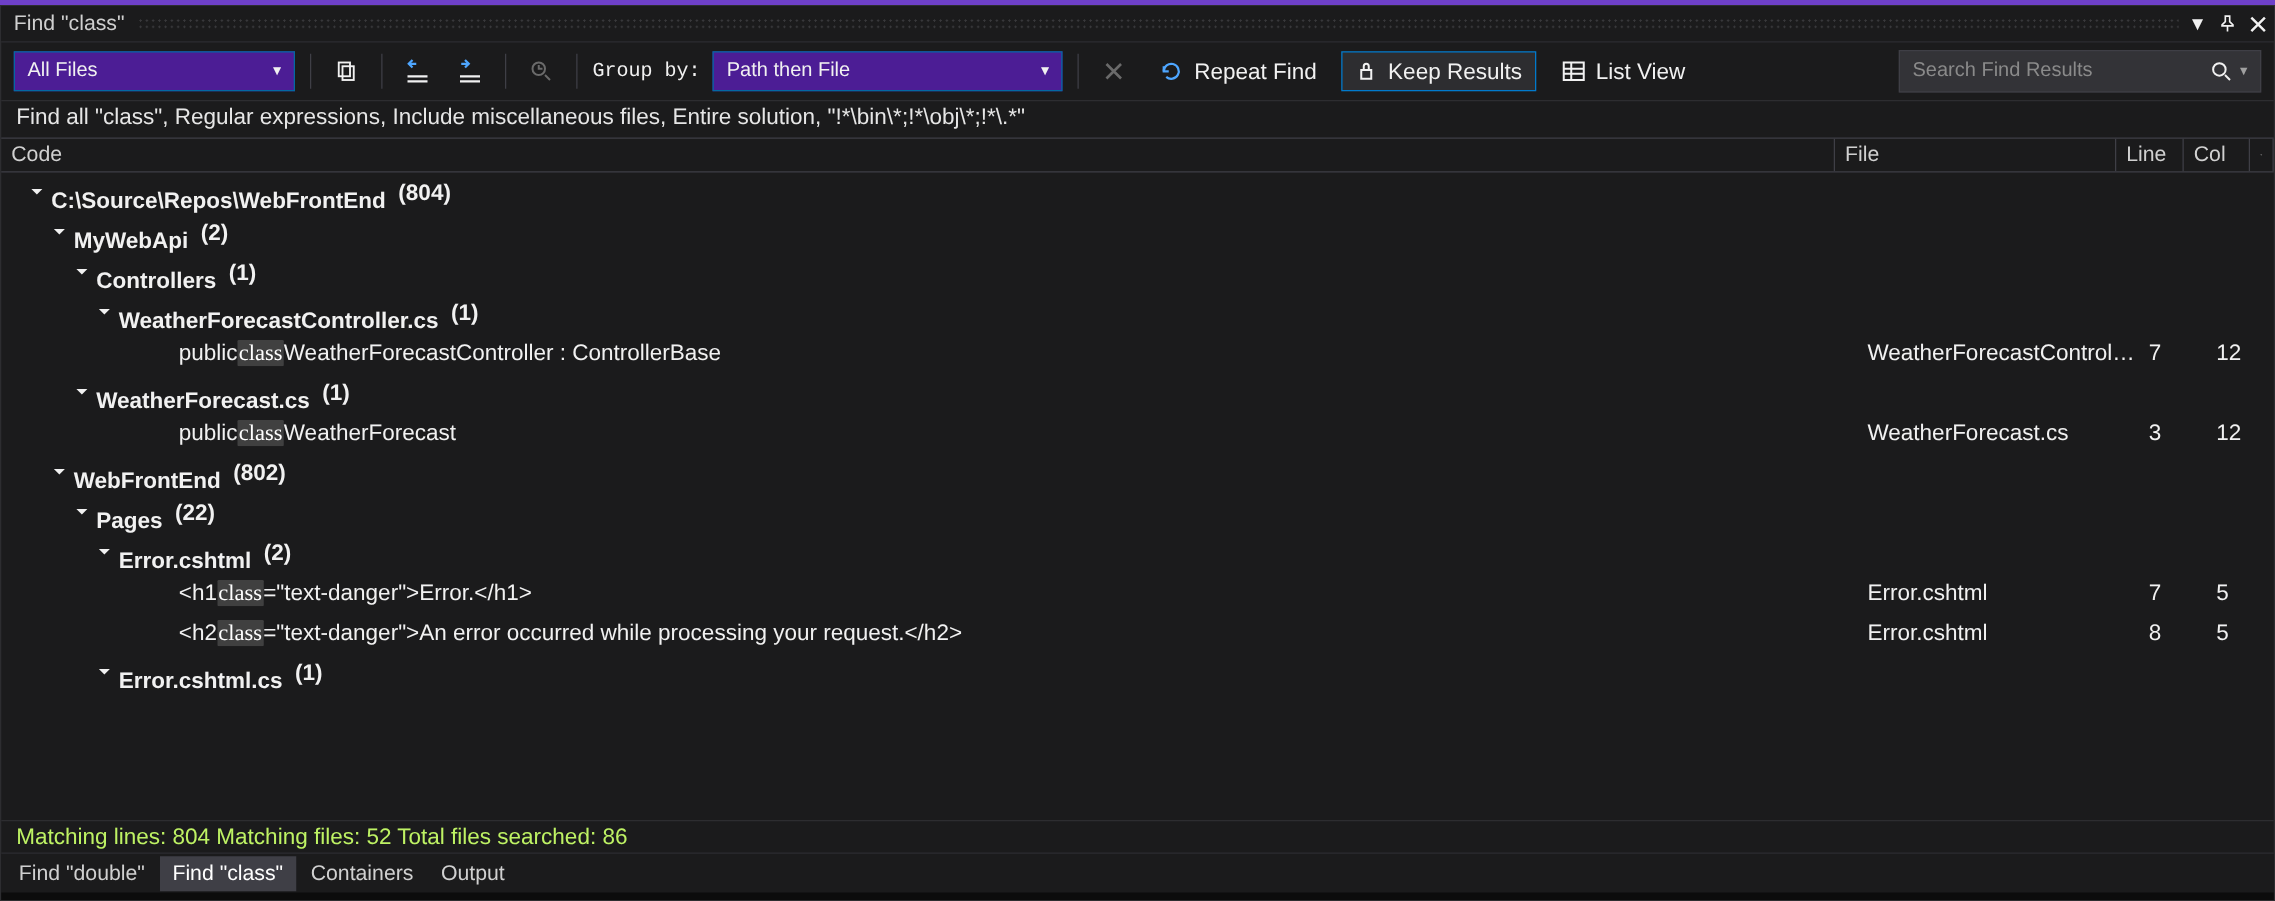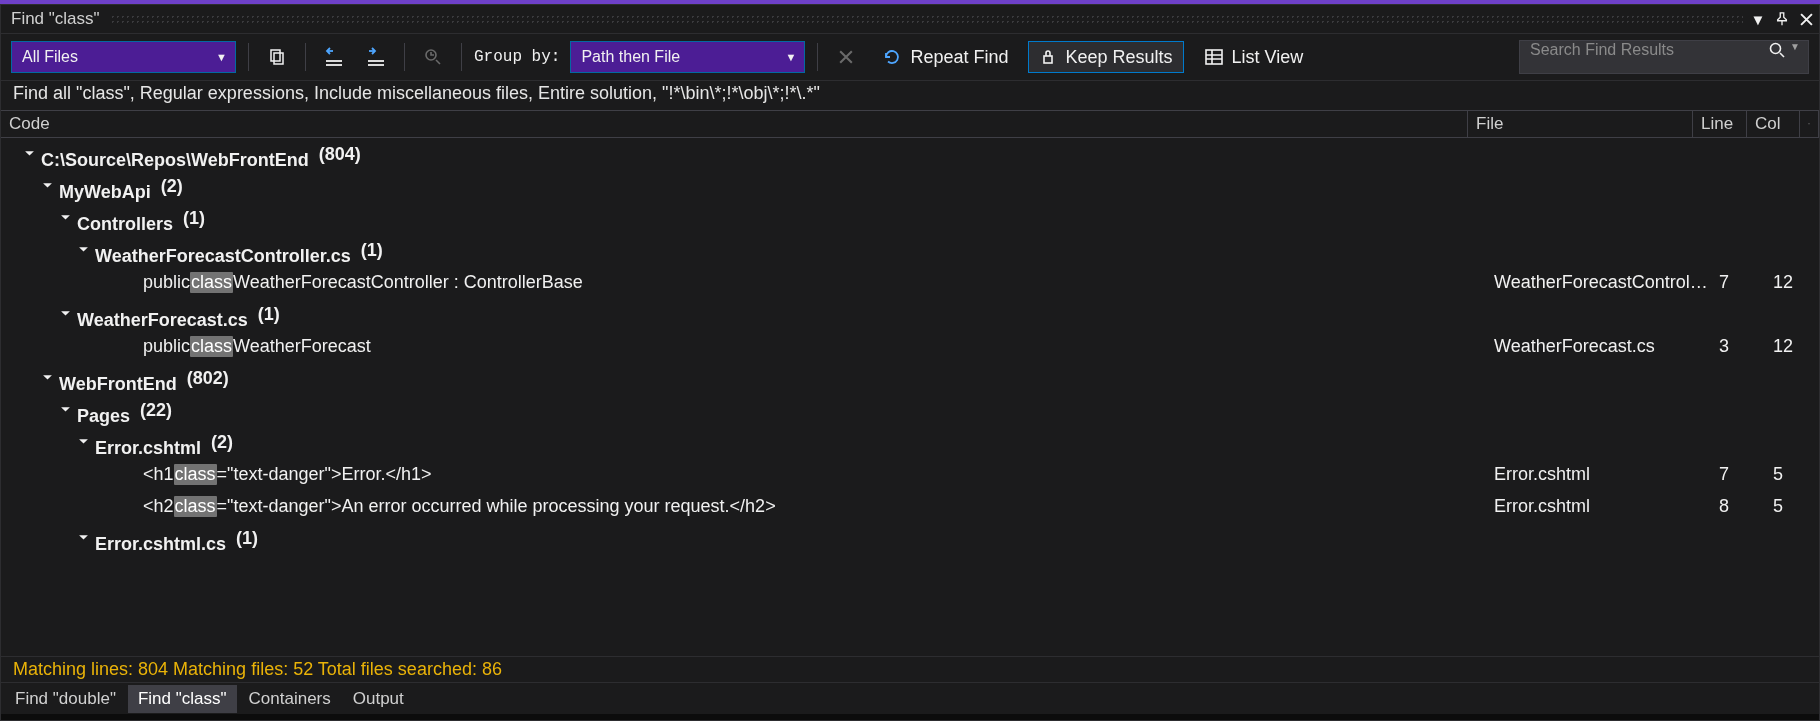--- a/index.html
+++ b/index.html
@@ -62,21 +62,21 @@
     align-items: center;
     justify-content: space-between;
     height: 32px;
     background: #4c1d95;
     border: 1px solid #0369a1;
     padding: 0 8px 0 10px;
     color: #f1f1f1;
   }
   .combo .caret { font-size: 11px; color: #f1f1f1; margin-left: 8px; }
   #scope-combo { width: 225px; }
-  #groupby-combo { width: 235px; }
+  #groupby-combo { width: 280px; }
   .tb-sep {
     width: 1px;
     height: 28px;
     background: #3f3f46;
     margin: 0 2px;
   }
   .tb-btn {
     display: inline-flex;
     align-items: center;
     justify-content: center;
@@ -89,21 +89,21 @@
   .tb-btn.disabled { color: #6a6a6a; }
   .tb-label { color: #f1f1f1; font-family: Liberation Mono, monospace; }
   .tb-btn.text { gap: 8px; padding: 0 10px; font-size: 18px; align-items: center; }
   .tb-btn.toggled {
     border: 1px solid #007acc;
     background: #2d2d30;
   }
   .search-box {
     margin-left: auto;
     display: flex;
-    align-items: flex-start;
+    align-items: center;
     height: 34px;
     width: 290px;
     background: #333337;
     border: 1px solid #3f3f46;
     color: #a0a0a0;
     padding: 0 8px 0 10px;
   }
   .search-box input {
     flex: 1;
     background: transparent;
@@ -166,30 +166,31 @@
     display: inline-flex;
     width: 16px;
     justify-content: center;
     color: #f1f1f1;
     font-size: 13px;
     margin-right: 4px;
   }
   .grp-label { font-weight: 600; margin-top: 12px; }
   .grp-count { font-weight: 600; }
   .match-hl {
-    background: #737373;
+    background: #404040;
     color: #fff;
     padding: 0 1px;
     border-radius: 1px;
+    font-family: Liberation Serif, serif;
   }
   
   .status {
     padding: 2px 12px;
     font-size: 18px;
-    color: #eab308;
+    color: #bef264;
     border-top: 1px solid #2d2d30;
   }
   
   .bottom-tabs {
     display: flex;
     align-items: center;
     height: 32px;
     background: #1b1b1c;
     border-top: 1px solid #2d2d30;
     padding-left: 4px;

